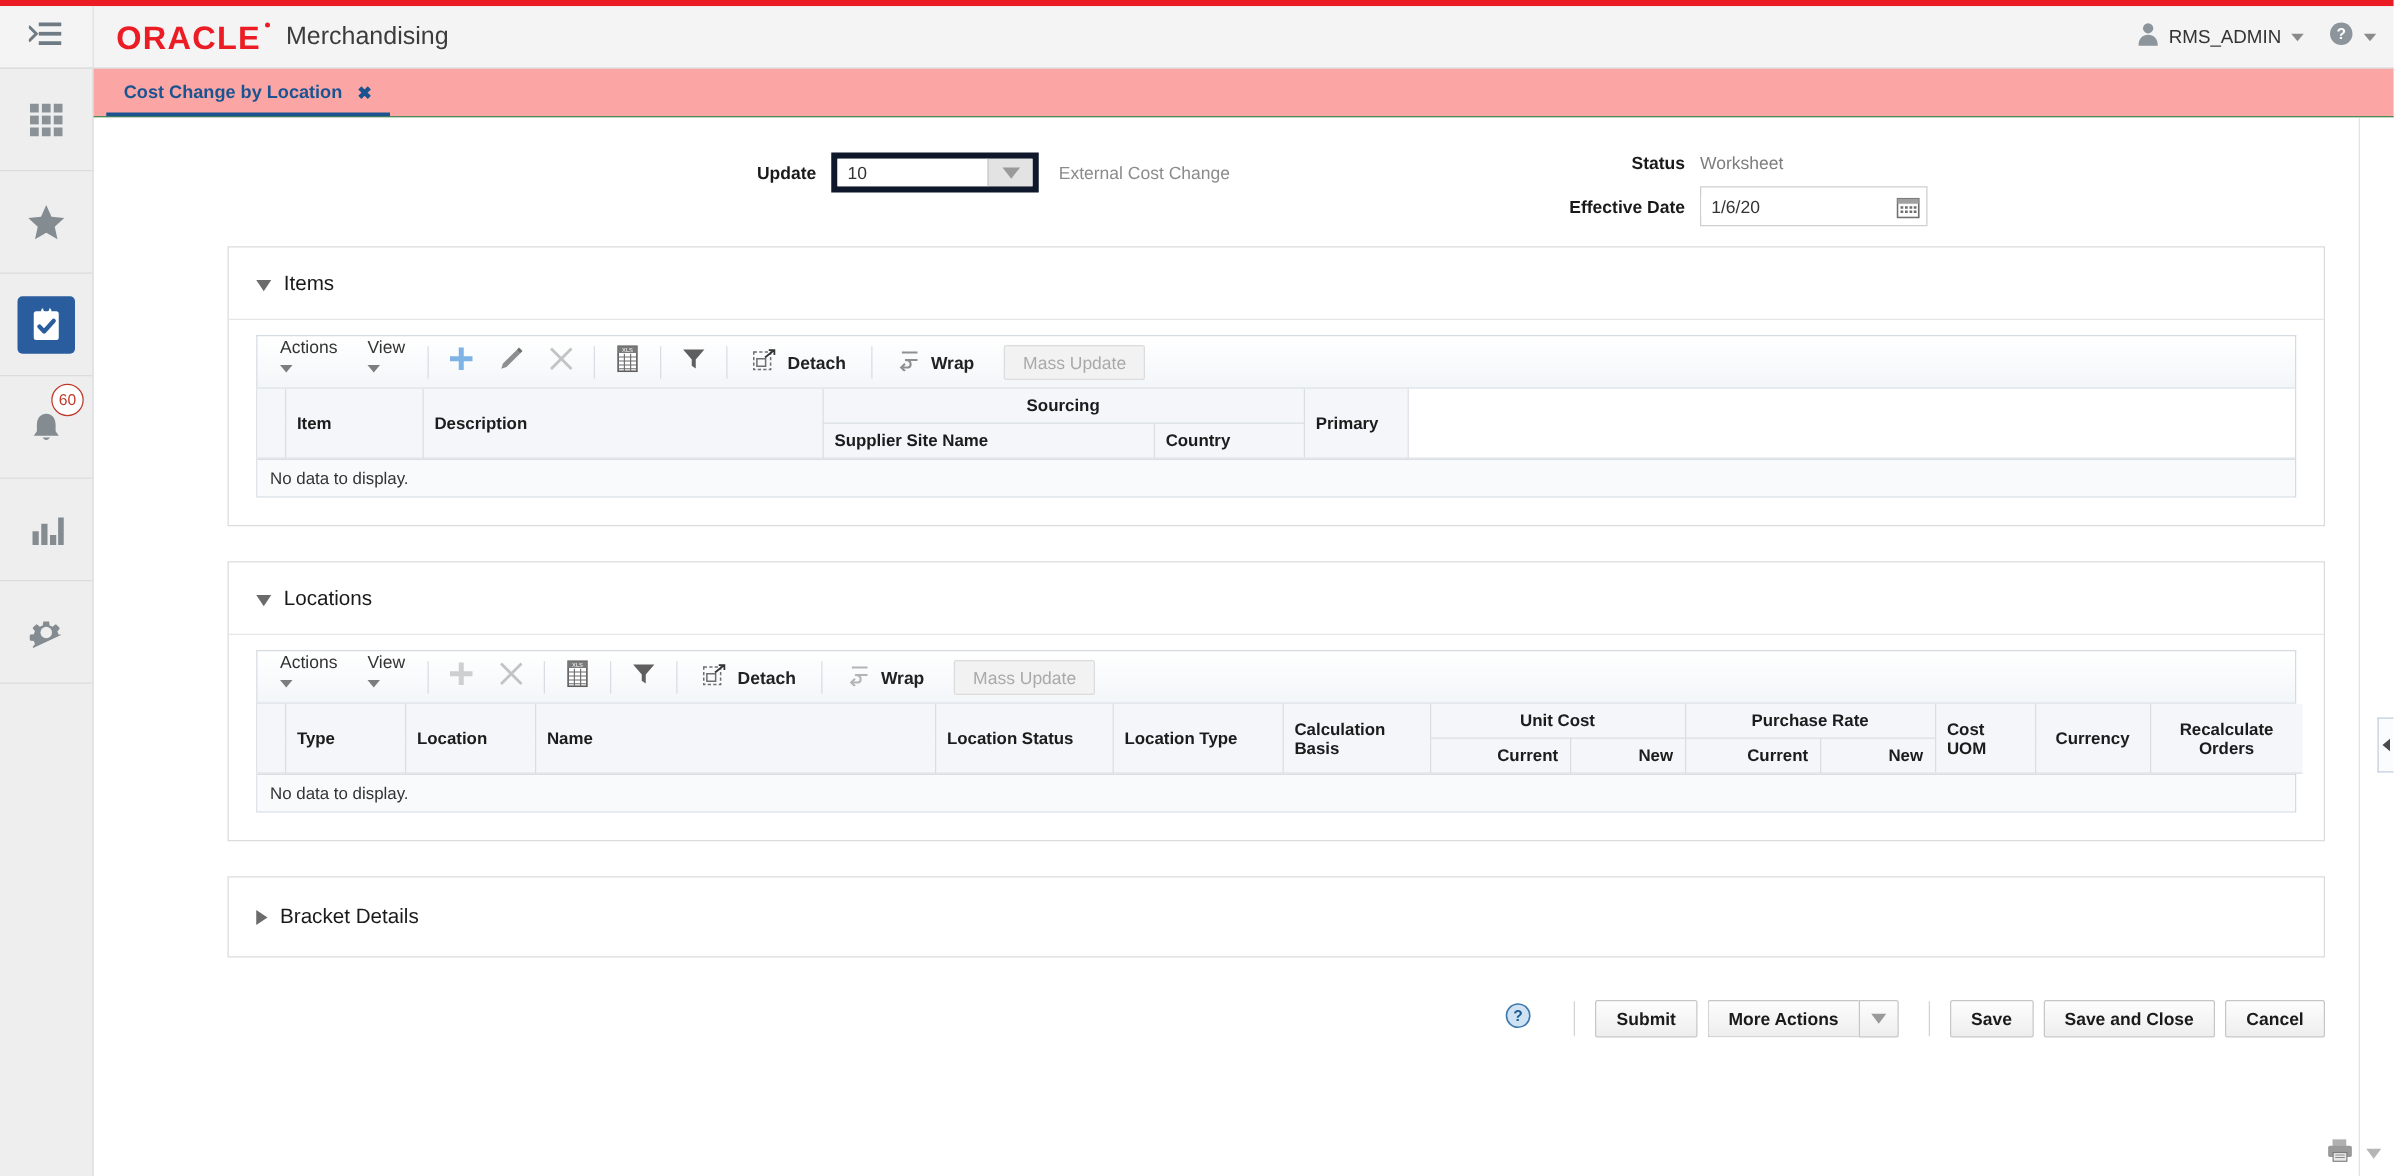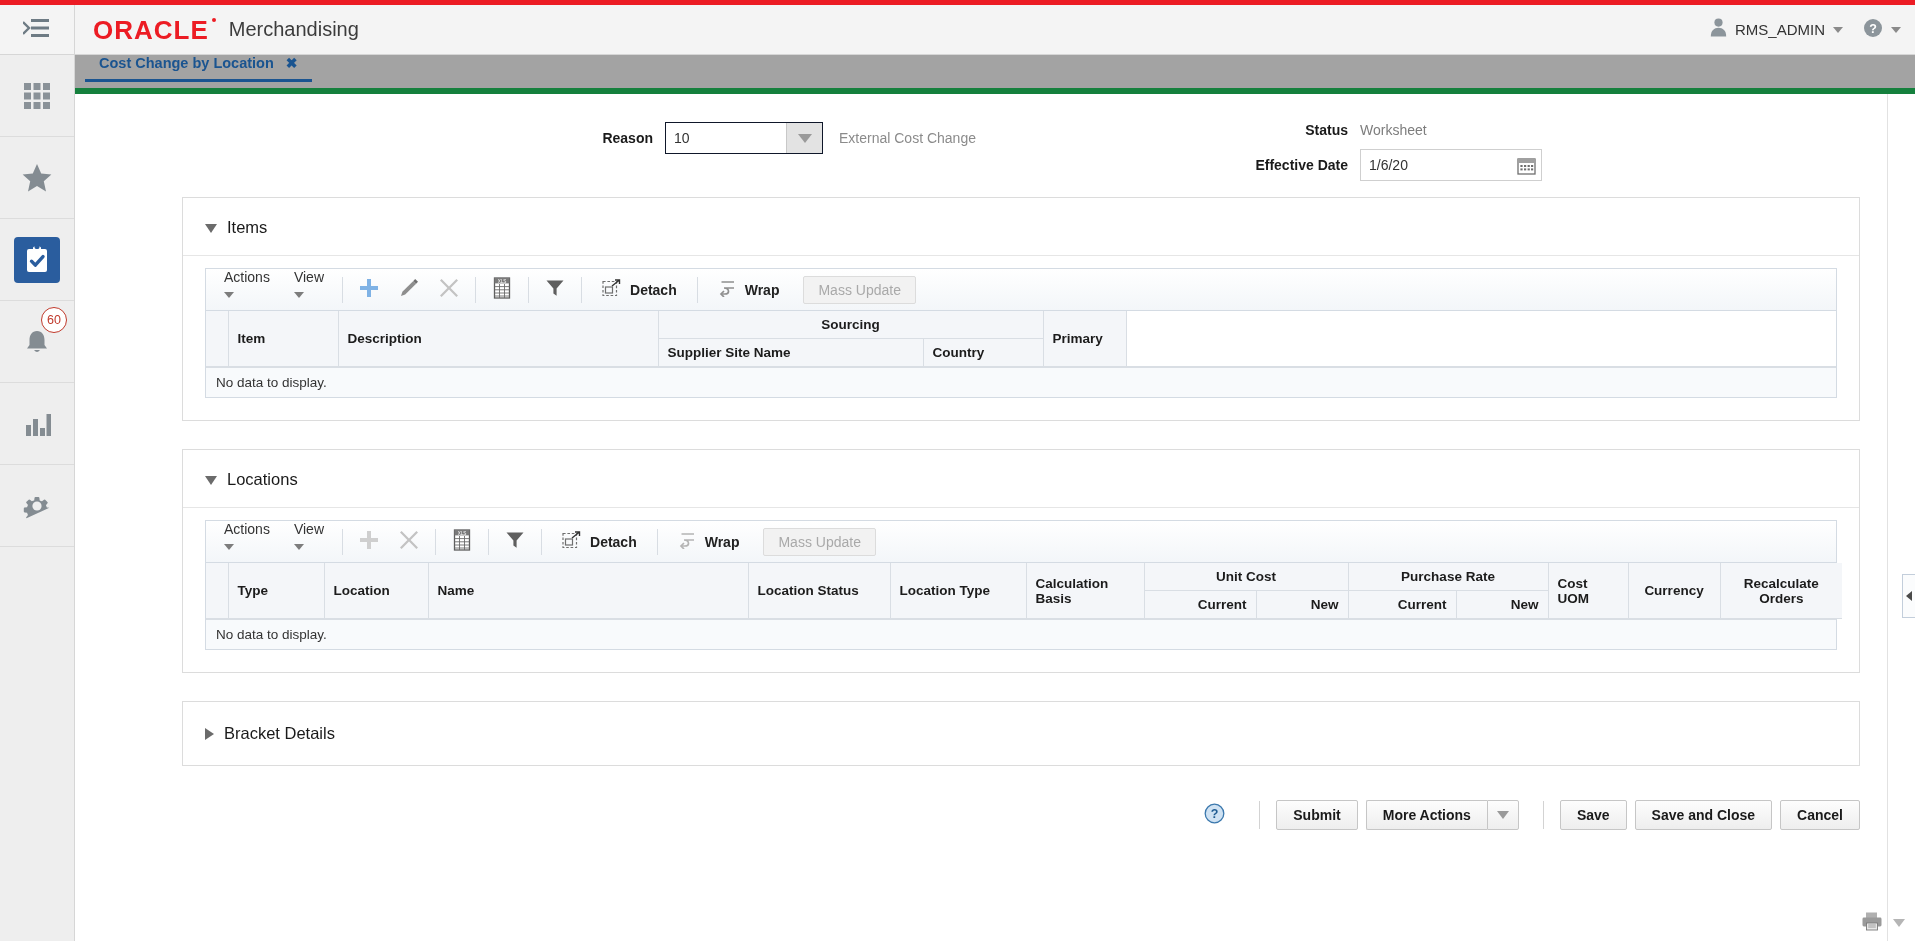--- a/index.html
+++ b/index.html
@@ -83,23 +83,23 @@
   .caret-dn {
     width: 0; height: 0;
     border-left: 5px solid transparent;
     border-right: 5px solid transparent;
     border-top: 6px solid #8a8a8a;
   }
 
   
   .tabstrip {
     height: 39px;
-    background: #a3a3a3;
-    border-bottom: 6px solid #15803d;
-    display: flex; align-items: flex-start;
+    background: #fca5a5;
+    border-bottom: 1px solid #15803d;
+    display: flex; align-items: flex-end;
     padding-left: 10px;
   }
   .tab {
     display: flex; align-items: center; gap: 12px;
     padding: 0 14px 8px 14px;
     font-size: 14.5px; font-weight: bold;
     color: #1a5490;
     border-bottom: 3px solid #1a5490;
     cursor: pointer;
   }
@@ -149,21 +149,21 @@
     background: #ebebeb; border: 1px solid #dedede;
     color: #8c8c8c; text-align: right;
   }
   .w-costid { width: 128px; }
   .w-costdesc { width: 452px; margin-left: 5px; }
   .static-text { font-size: 14px; color: #8b8b8b; }
   .static-value { font-size: 14px; color: #7d7d7d; }
 
   .lov {
     display: flex; align-items: stretch;
-    height: 32px; border: 1px solid #0f172a; background: #fff;
+    height: 32px; border: 5px solid #0f172a; background: #fff;
   }
   .lov input {
     border: none; outline: none; width: 120px;
     font-size: 14px; color: #333; padding: 0 8px;
     font-family: "Liberation Sans", sans-serif;
   }
   .lov-btn {
     width: 36px;
     background: #e3e3e3;
     border-left: 1px solid #c8c8c8;
@@ -474,21 +474,21 @@
 
     <div class="content">
 
       <div class="vert-divider"></div>
 
       <div class="form-area">
 
         <div class="form-col-left">
 
           <div class="frow">
-            <div class="flabel w-left">Reason</div>
+            <div class="flabel w-left">Update</div>
             <div class="lov">
               <input value="10" style="">
               <div class="lov-btn">
                 <span class="tri-dn"></span>
               </div>
             </div>
             <div class="static-text" style="margin-left:16px">External Cost Change</div>
           </div>
         </div>
 

